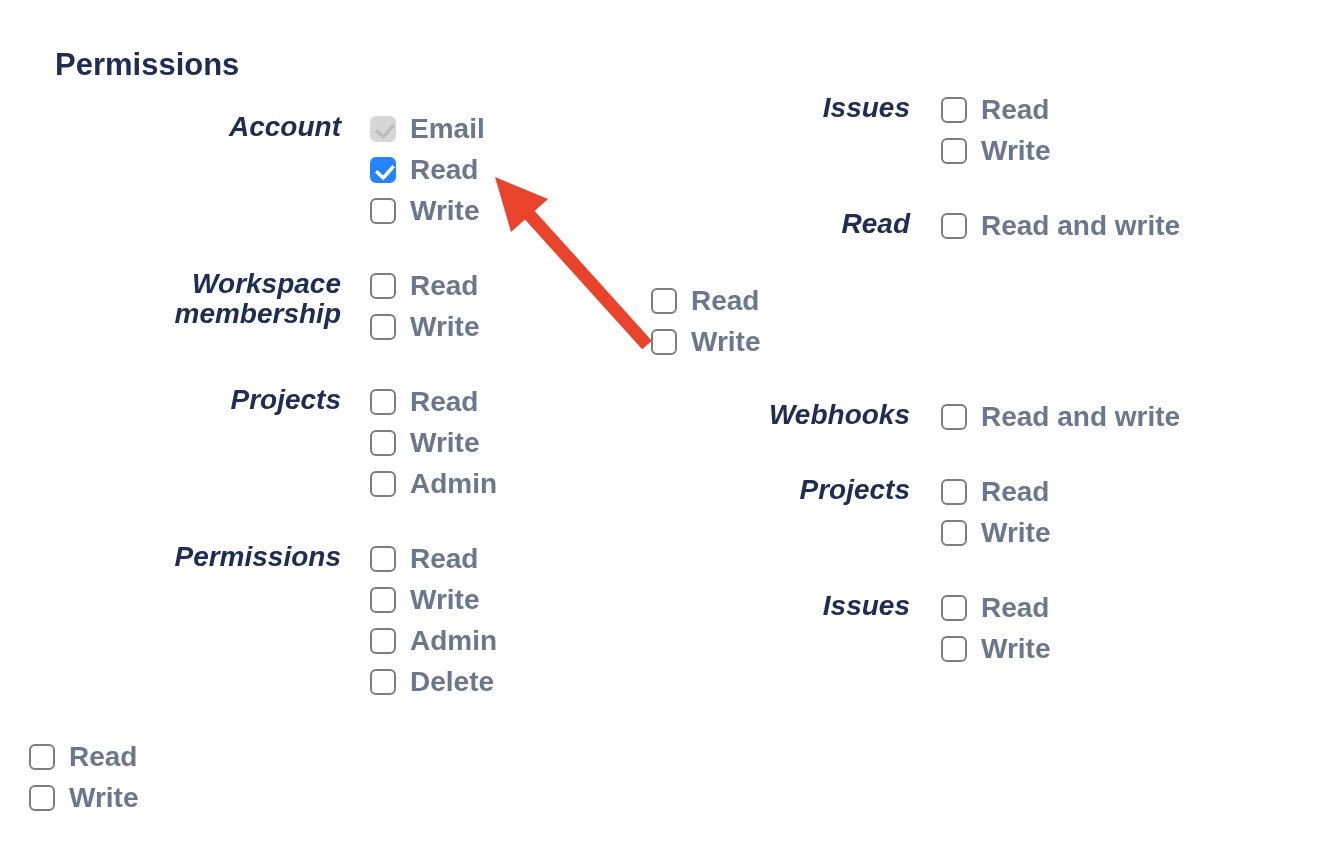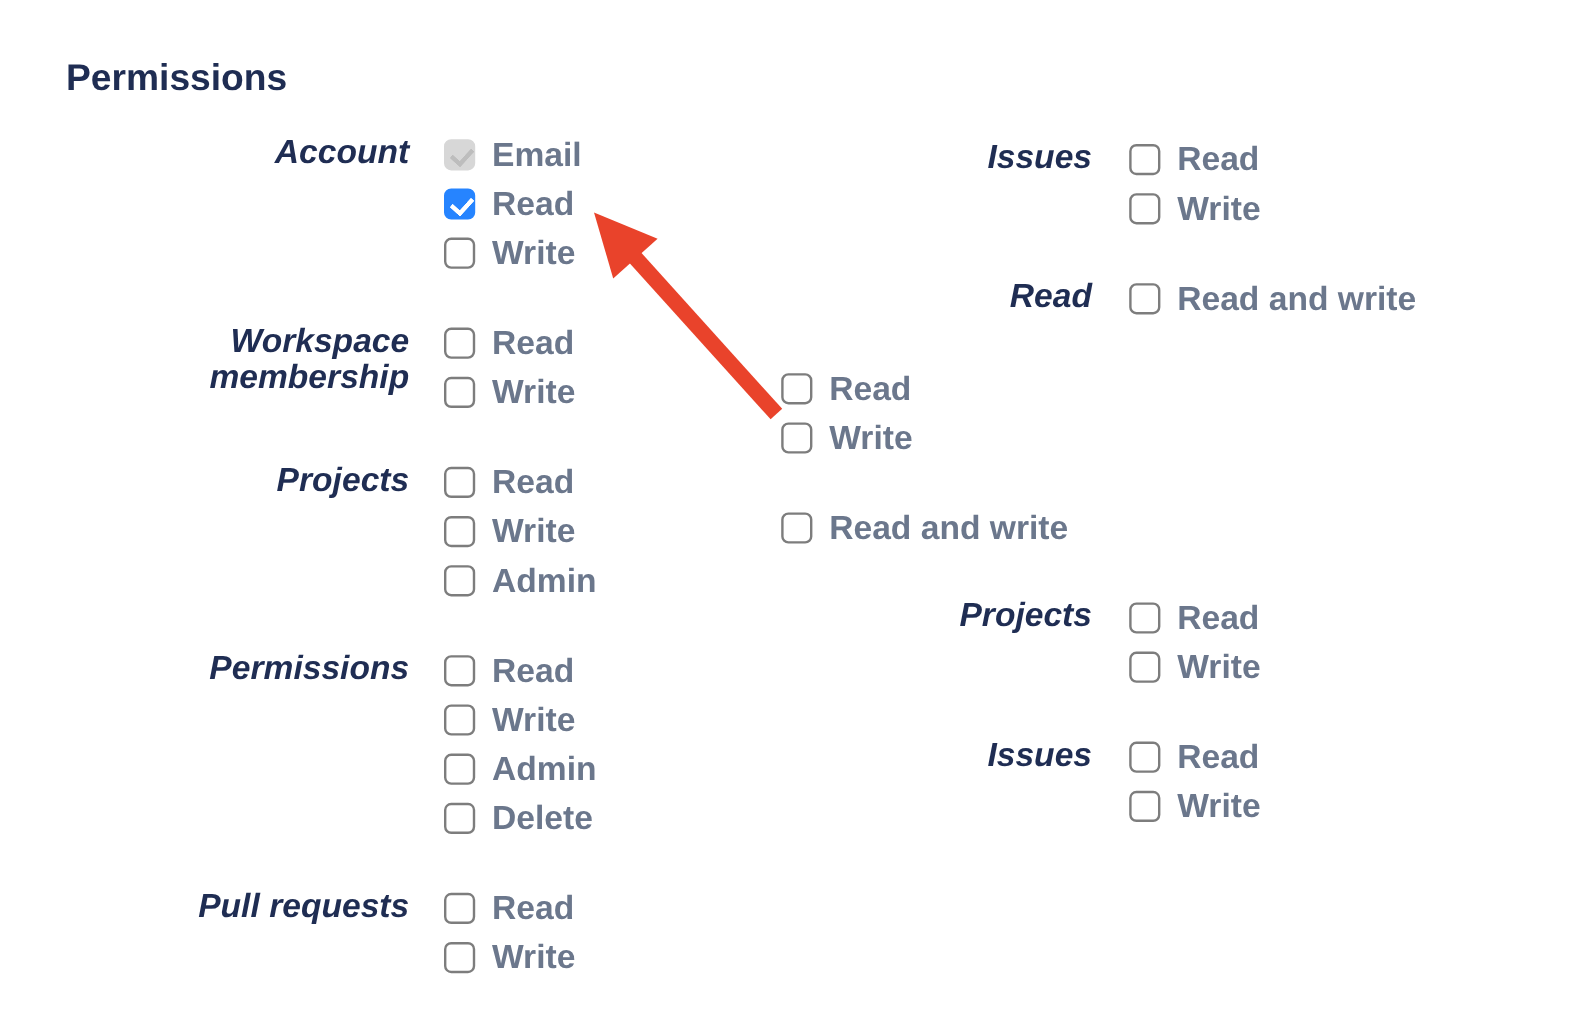--- a/index.html
+++ b/index.html
@@ -27,21 +27,21 @@
     left: 55px;
     top: 46px;
     margin: 0;
     font-size: 31px;
     line-height: 38px;
     font-weight: 700;
     color: var(--navy);
   }
   .perm-column { position: absolute; }
   .col-0 { left: 0px;   top: 116px; }
-  .col-1 { left: 620px; top: 120px; }
+  .col-1 { left: 620px; top: 97px; }
   .perm-group { display: flex; margin-bottom: 34px; }
   .group-label {
     text-align: right;
     font-weight: 700;
     font-size: 28px;
     line-height: 30px;
     color: var(--navy);
     margin-top: -4px;
   }
   .col-0 .group-label { width: 341px; }
@@ -181,21 +181,20 @@
   </label>
 
   <label class="option-row">
     <span class="checkbox" role="checkbox" aria-checked="false"></span>
     <span class="option-label">Delete</span>
   </label>
 </div>
   </div>
 
   <div class="perm-group">
-    <div class="group-label"><span class="inner">Pull requests</span></div>
     <div class="options">
   <label class="option-row">
     <span class="checkbox" role="checkbox" aria-checked="false"></span>
     <span class="option-label">Read</span>
   </label>
 
   <label class="option-row">
     <span class="checkbox" role="checkbox" aria-checked="false"></span>
     <span class="option-label">Write</span>
   </label>
@@ -236,20 +235,21 @@
   </label>
 
   <label class="option-row">
     <span class="checkbox" role="checkbox" aria-checked="false"></span>
     <span class="option-label">Write</span>
   </label>
 </div>
   </div>
 
   <div class="perm-group">
+    <div class="group-label"><span class="inner">Webhooks</span></div>
     <div class="options">
   <label class="option-row">
     <span class="checkbox" role="checkbox" aria-checked="false"></span>
     <span class="option-label">Read and write</span>
   </label>
 </div>
   </div>
 
   <div class="perm-group">
     <div class="group-label"><span class="inner">Projects</span></div>

